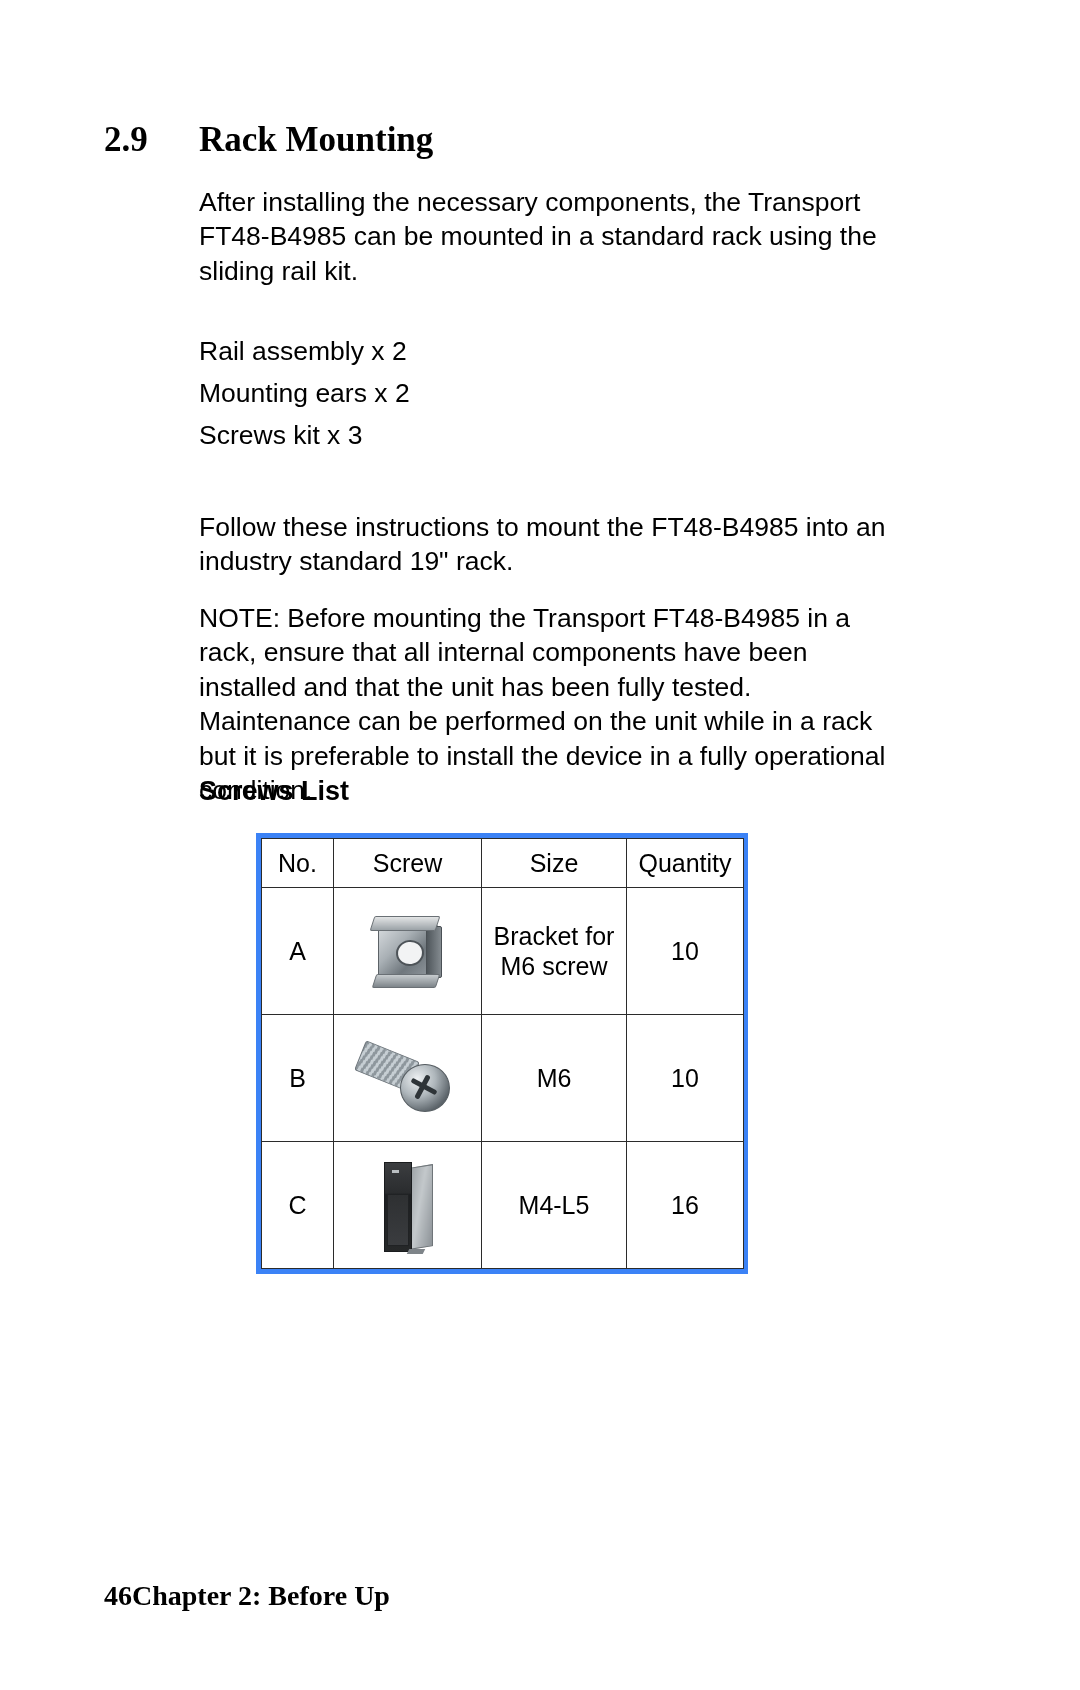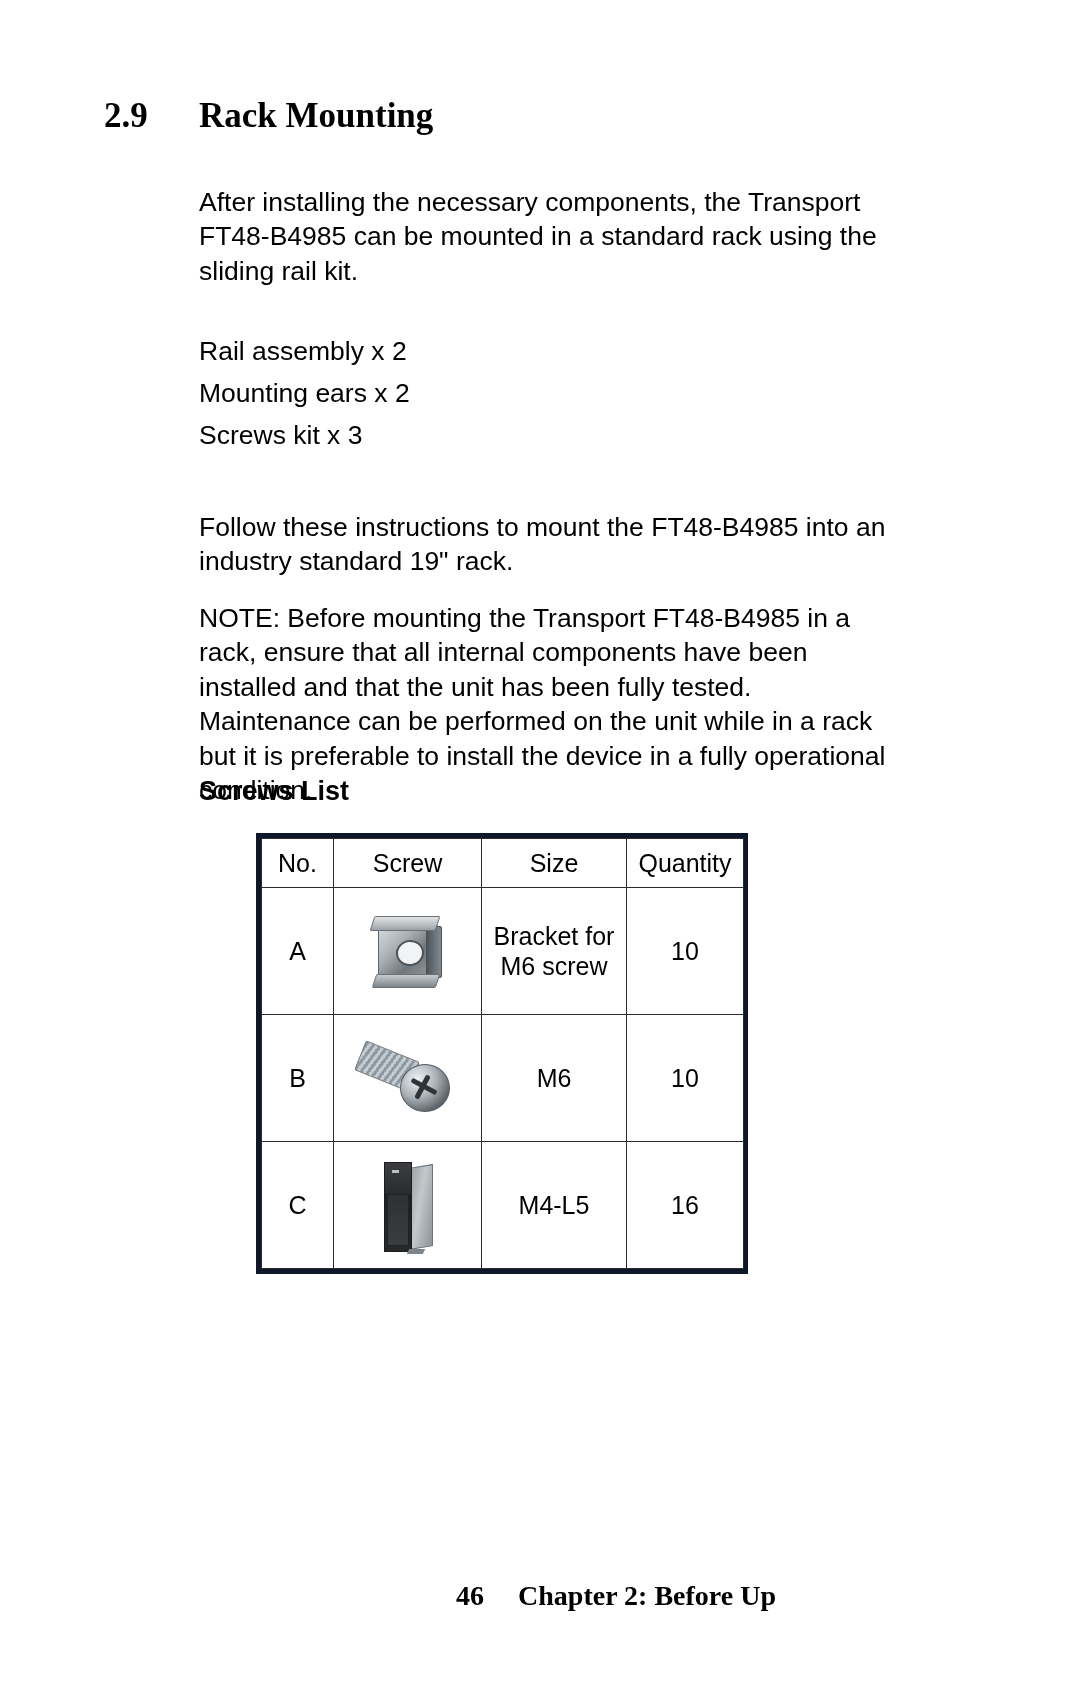--- a/index.html
+++ b/index.html
@@ -38,20 +38,21 @@
     font-size: 35px;
     line-height: 1.15;
     letter-spacing: 0px;
   }
   .section-heading .num {
     width: 95px;
     flex: 0 0 95px;
   }
   .section-heading .title {
     flex: 1 1 auto;
+    margin-top: 24px;
   }
 
   
   .body-col {
     position: absolute;
     left: 199px;
     width: 700px;
     font-size: 26.5px;
     line-height: 1.30;
   }
@@ -96,21 +97,21 @@
     font-size: 27px;
     line-height: 1.2;
   }
 
   
   .screws-table-wrap {
     position: absolute;
     left: 256px;
     top: 833px;
     width: 492px;
-    border: 5px solid #0f172a;
+    border: 5px solid #3b82f6;
     box-sizing: border-box;
     background: #e5e5e5;
   }
   table.screws {
     border-collapse: collapse;
     width: 100%;
     table-layout: fixed;
     background: #fff;
   }
   table.screws col.c-no   { width: 72px; }
@@ -276,26 +277,25 @@
     transform: skewX(-26deg);
   }
 
   
   .footer {
     position: absolute;
     left: 104px;
     right: 104px;
     top: 1580px;
     display: flex;
-    justify-content: flex-end;
+    justify-content: flex-start;
     align-items: baseline;
     font-family: "Liberation Serif", serif;
     font-weight: bold;
     font-size: 28px;
-    gap: 34px;
   }
 </style>
 </head>
 <body>
 
 <div class="page">
 
   <div class="section-heading">
     <span class="num">2.9</span>
     <span class="title">Rack Mounting</span>

